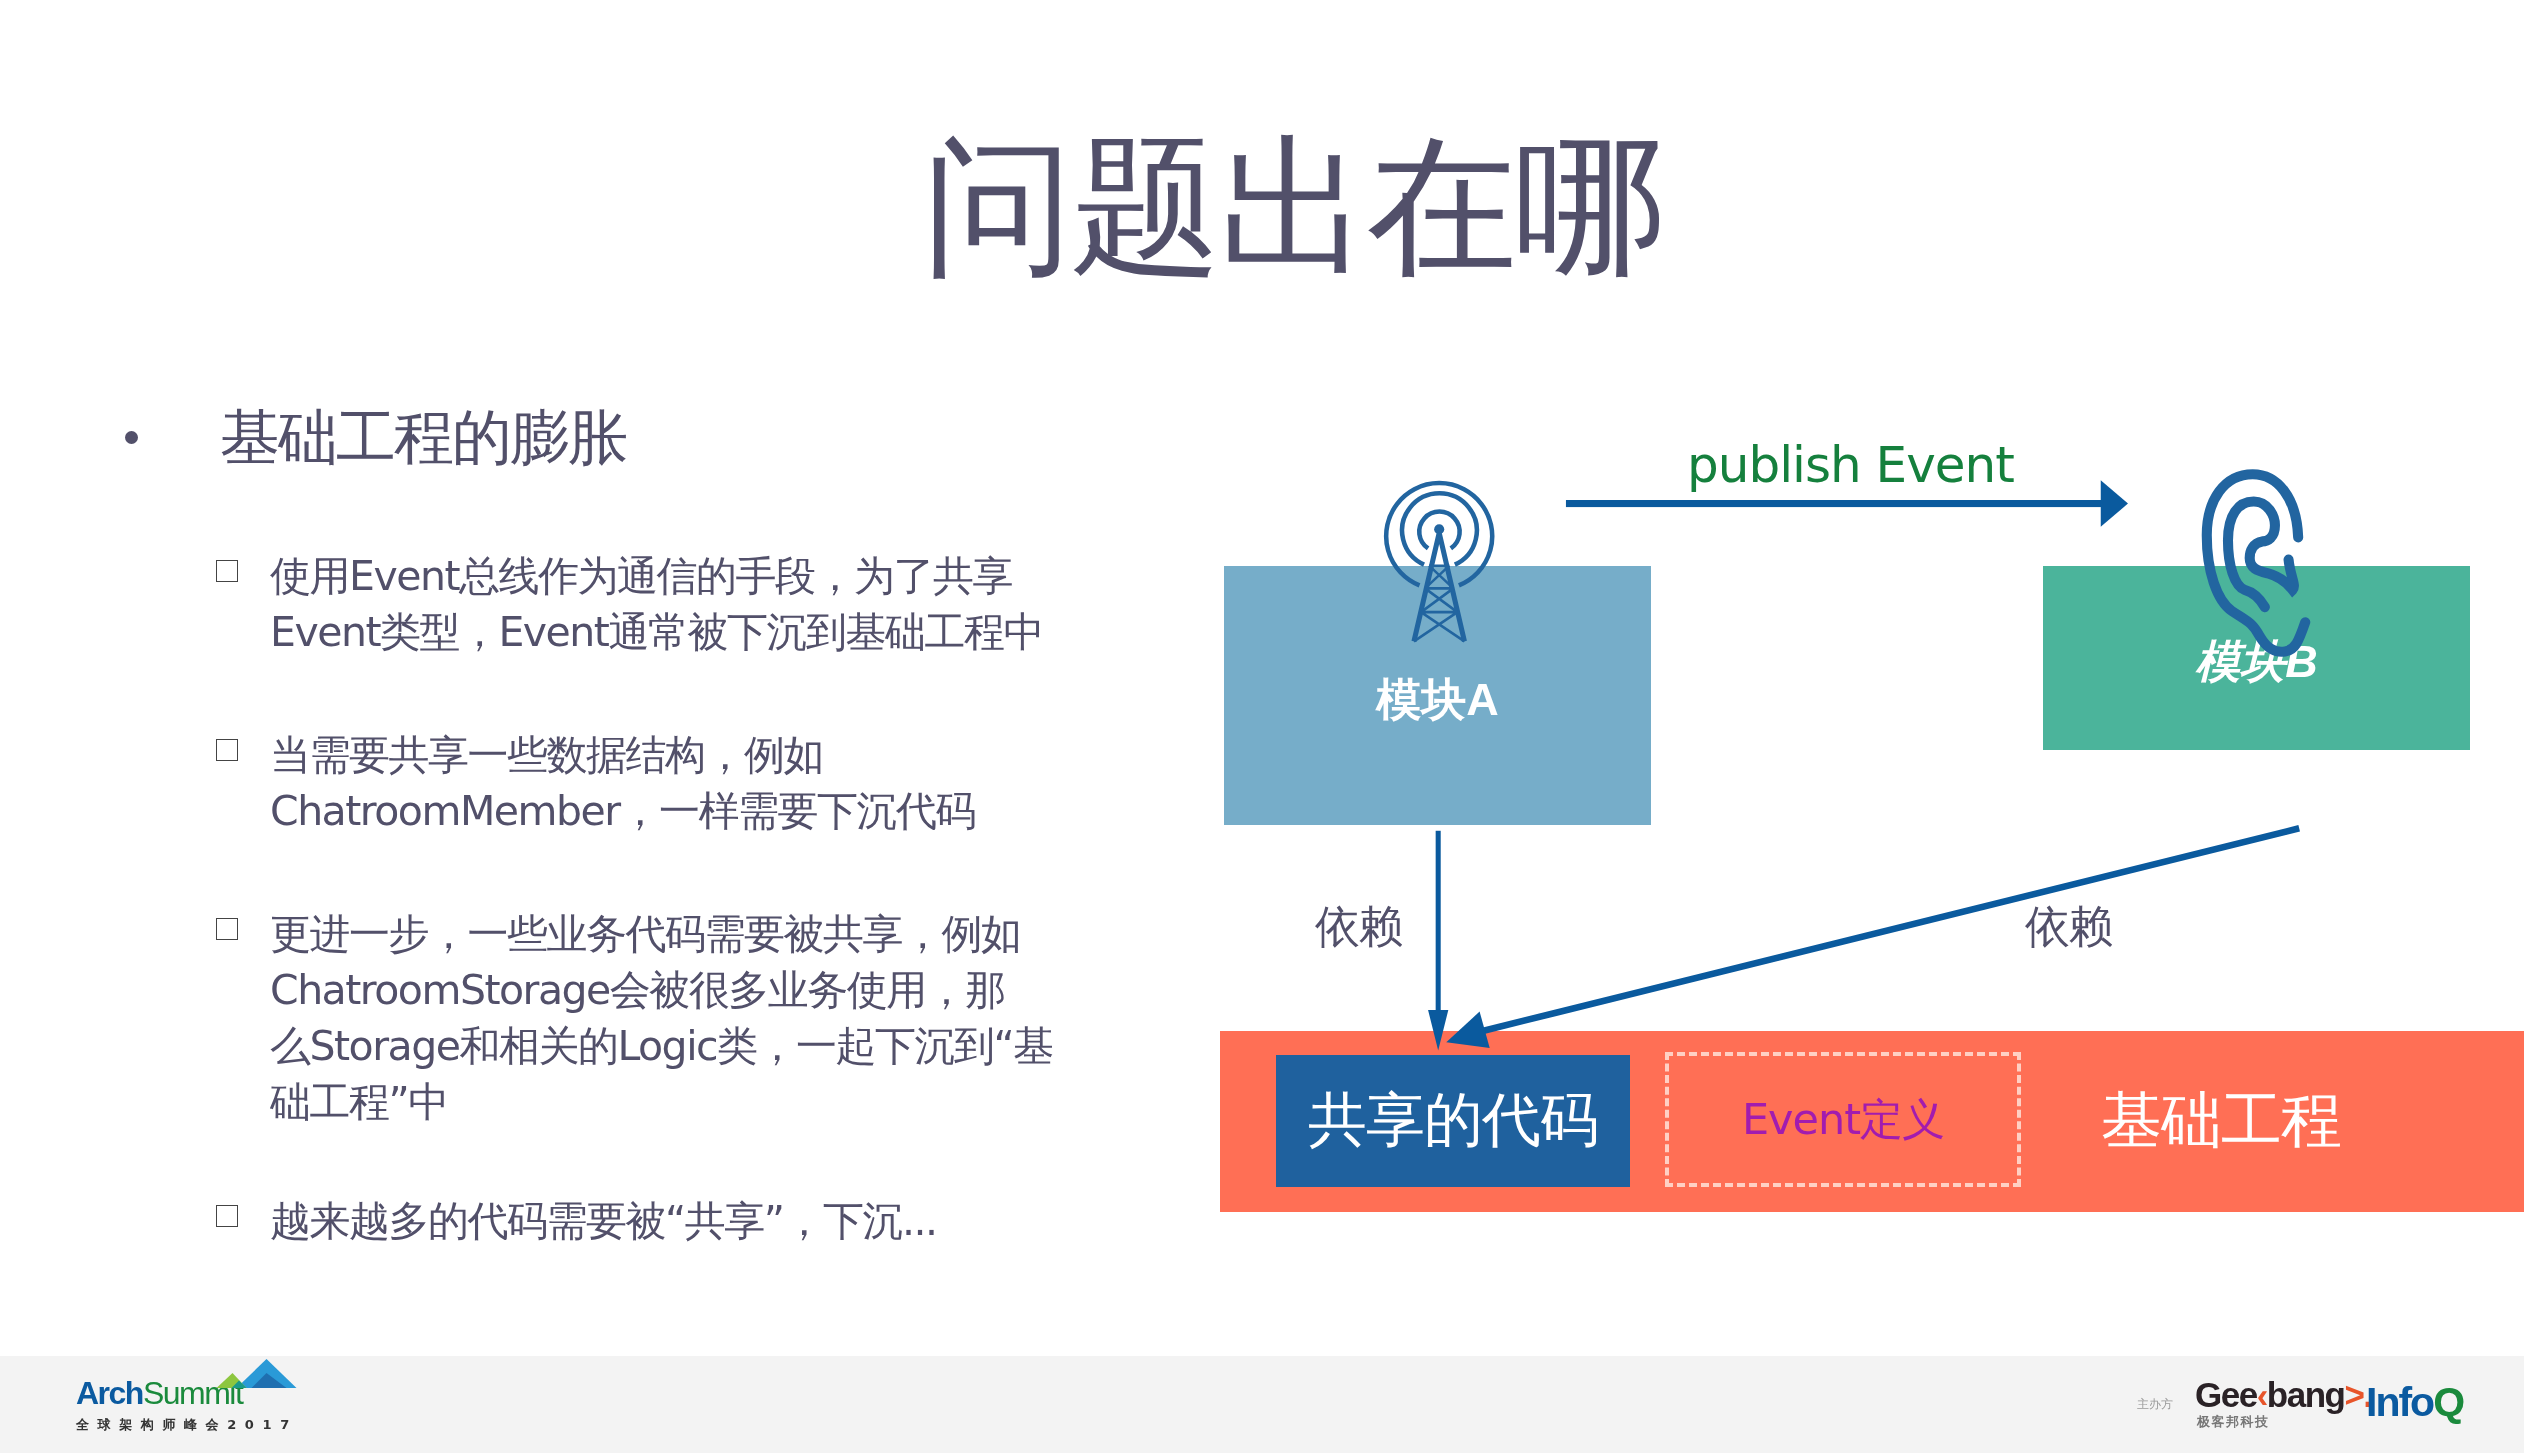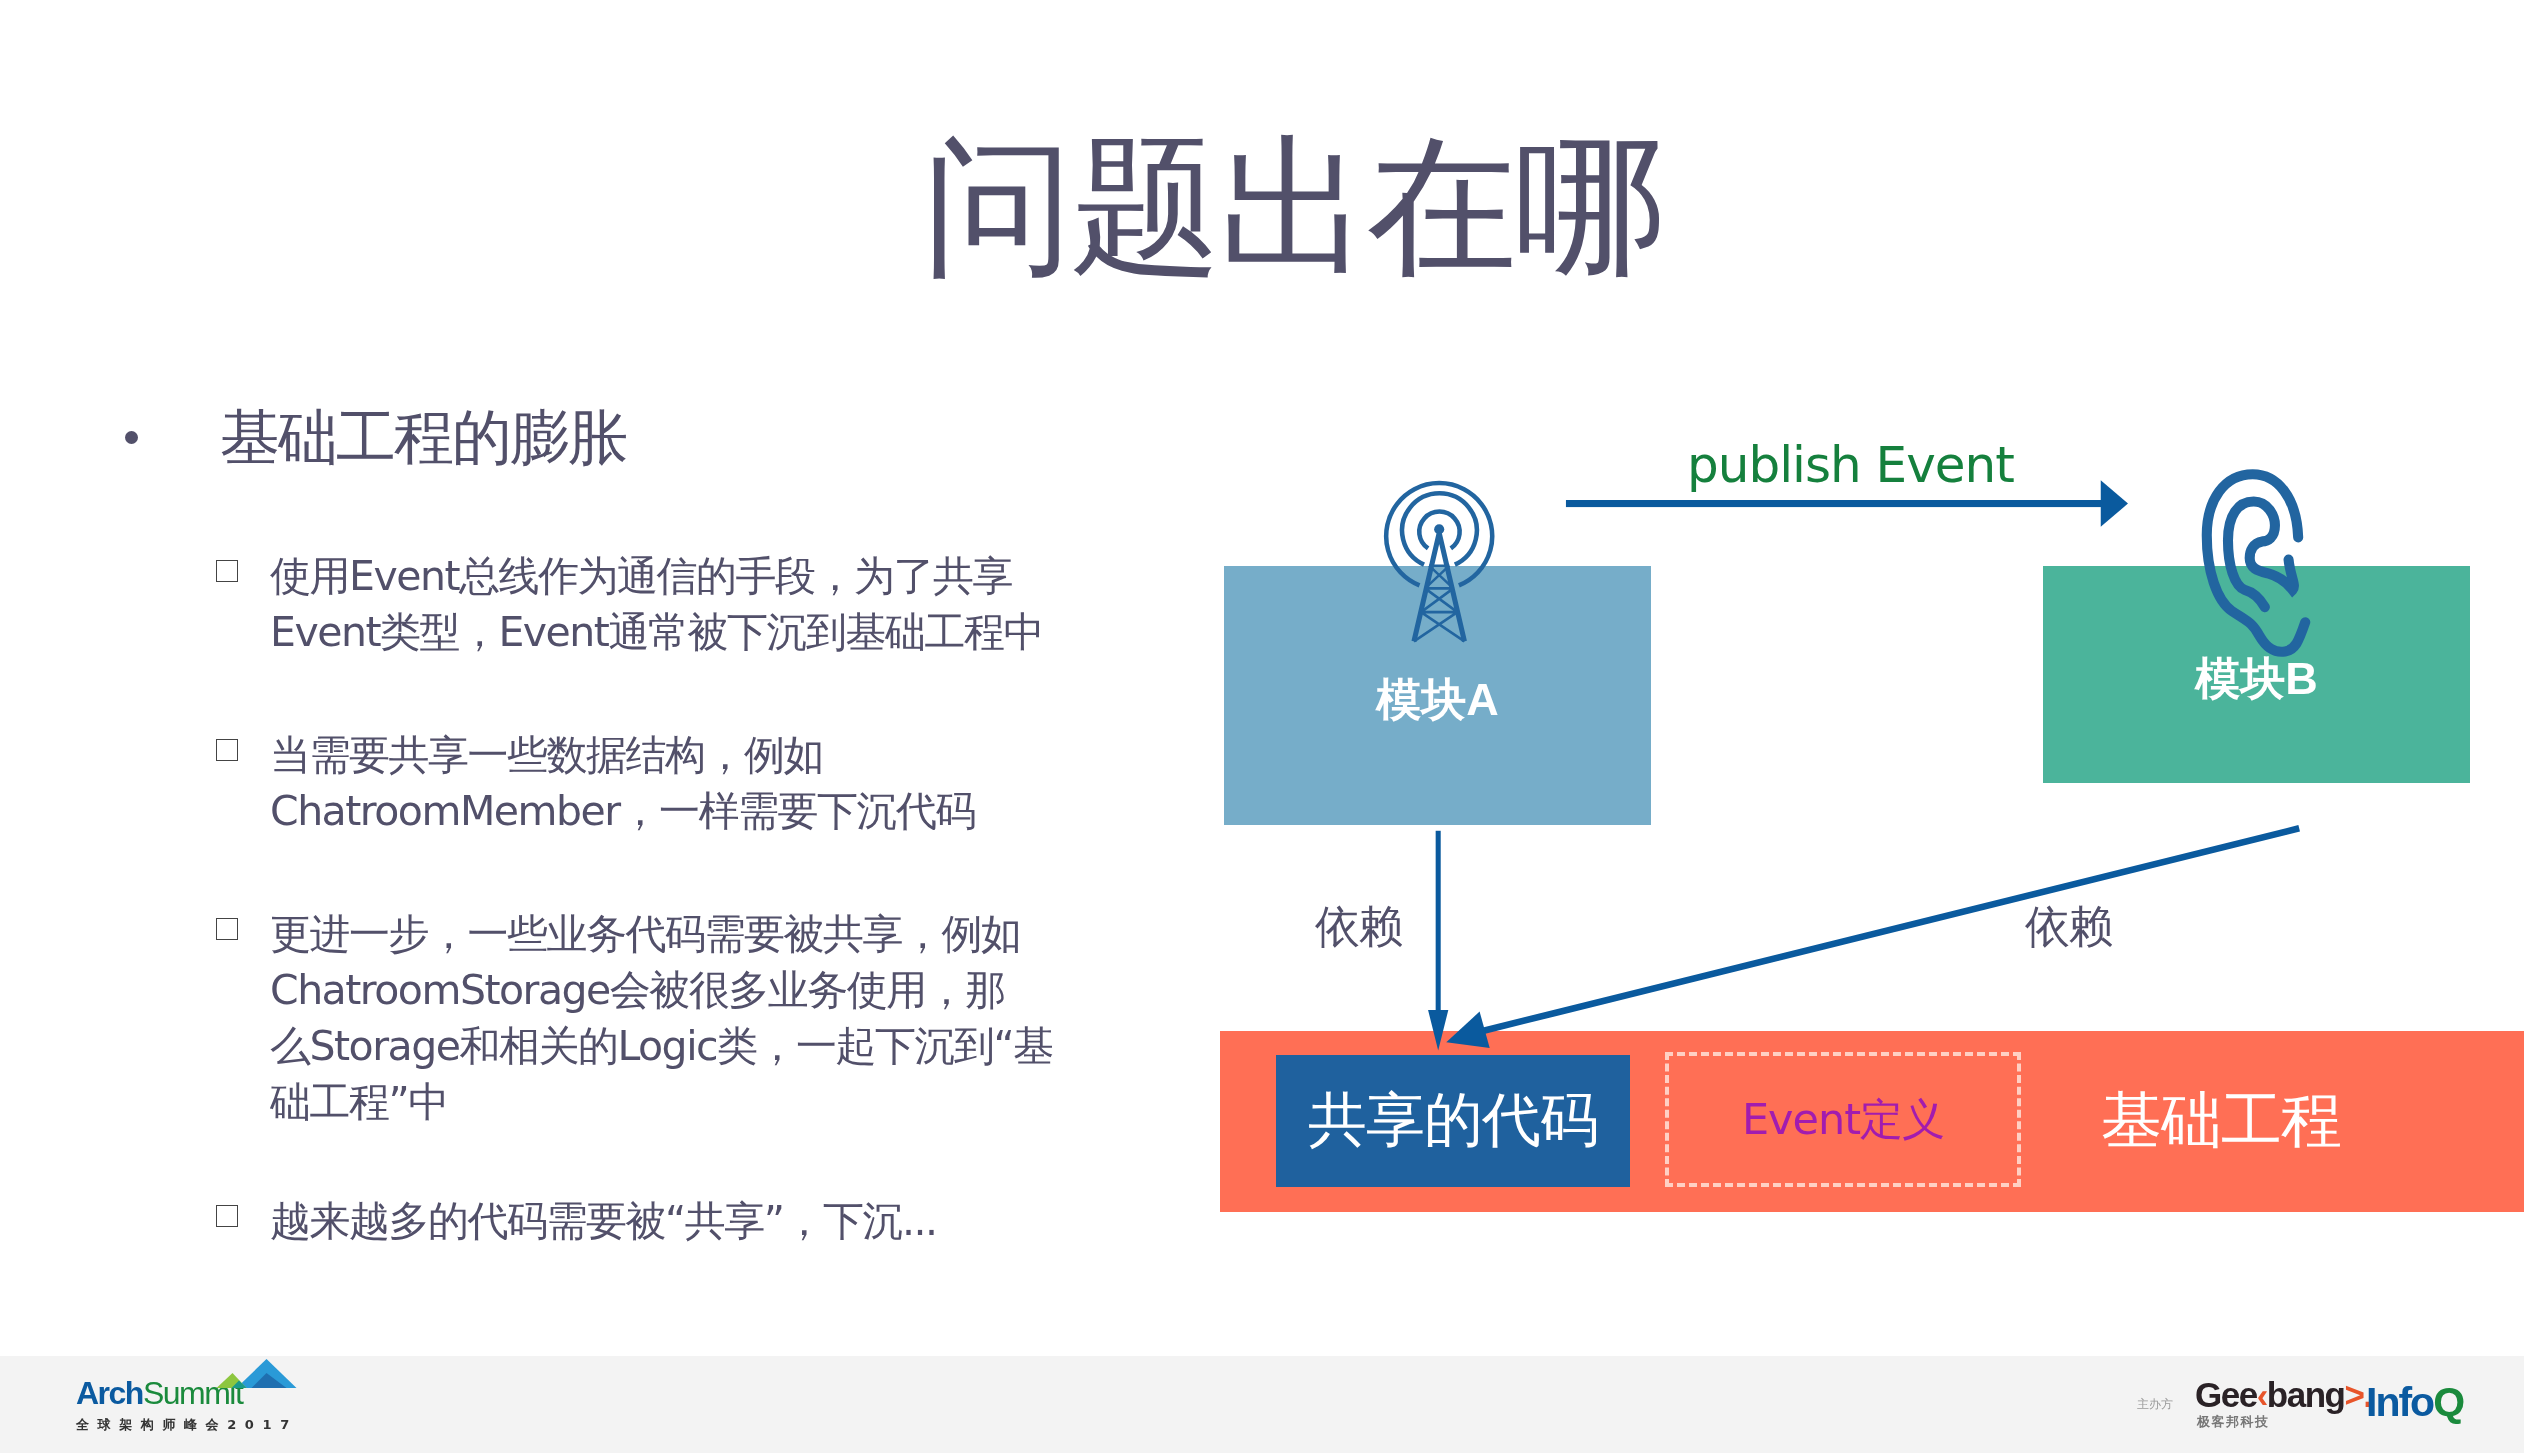--- a/index.html
+++ b/index.html
@@ -7,21 +7,21 @@
          font-family:"DejaVu Sans","Liberation Sans",sans-serif; color:#52506a; }
   .abs { position:absolute; }
   .title { left:0; width:2585px; top:106px; text-align:center; font-size:151px; line-height:202px; letter-spacing:-3px; color:#52506a; }
   .dot { left:125px; top:431px; width:13px; height:13px; border-radius:50%; background:#52506a; }
   .main-bullet { left:220px; top:399px; font-size:60px; line-height:76px; letter-spacing:-2px; }
   .sub { left:216px; width:909px; }
   .chk { position:absolute; left:0; width:22px; height:22px; border:1.5px solid #444; box-sizing:border-box; }
   .sub-text { position:absolute; left:54px; width:858px; font-size:41px; line-height:56px; letter-spacing:-1.5px; }
   .box { position:absolute; display:flex; align-items:center; justify-content:center; color:#fff; }
   .module-a { left:1224px; top:566px; width:427px; height:259px; background:#76adc9; }
-  .module-b { left:2043px; top:566px; width:427px; height:217px; background:#4bb49b; }
+  .module-b { left:2043px; top:566px; width:427px; height:184px; background:#4bb49b;font-style:italic; }
   .module-label { font-size:45px; font-weight:bold; font-family:"Liberation Sans","DejaVu Sans",sans-serif; margin-top:8px; }
   .base { left:1220px; top:1031px; width:1376px; height:181px; background:#ff6f55; }
   .shared { left:1276px; top:1055px; width:354px; height:132px; background:#1f619e; font-size:59px; letter-spacing:-1px; }
   .evdef { left:1665px; top:1052px; width:356px; height:135px; border:4px dashed #ffd0c4; box-sizing:border-box; color:#a21caf; font-size:43px; letter-spacing:-1px; }
   .base-label { position:absolute; left:2101px; top:1080px; font-size:61px; color:#ffffff; letter-spacing:-1px; }
   .pub-label { left:1687px; top:432px; font-size:50px; line-height:66px; color:#15803d; letter-spacing:-1px; }
   .dep-label { font-size:45px; line-height:56px; color:#52506a; letter-spacing:-1.5px; }
   .footer { left:0; top:1356px; width:2585px; height:98px; background:#f3f3f3; }
   .logo-arch { left:76px; top:1368px; }
   .arch-word { font-size:32px; font-weight:bold; line-height:50px; font-family:"Liberation Sans",sans-serif; letter-spacing:-1.5px; }

